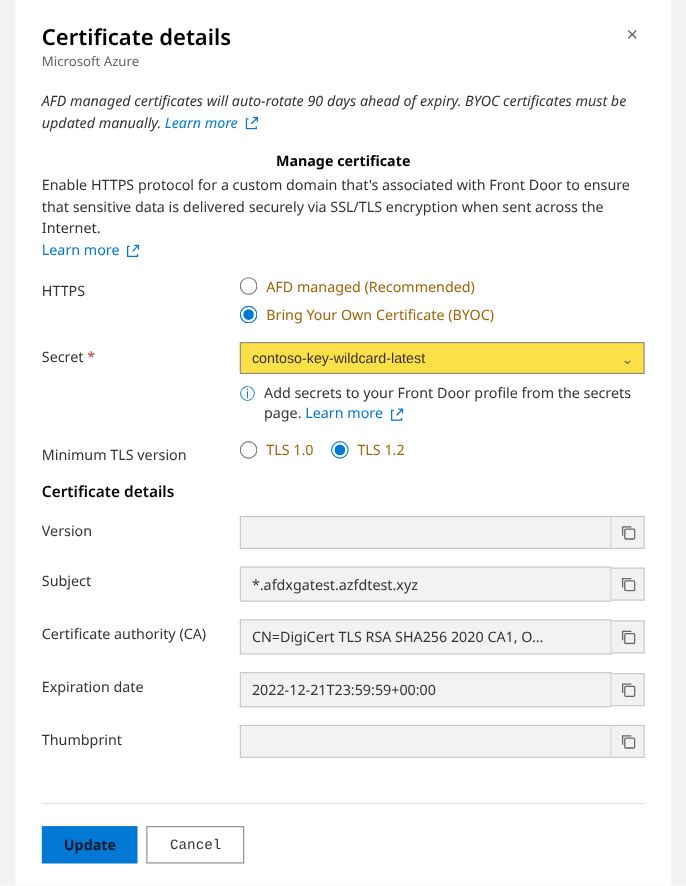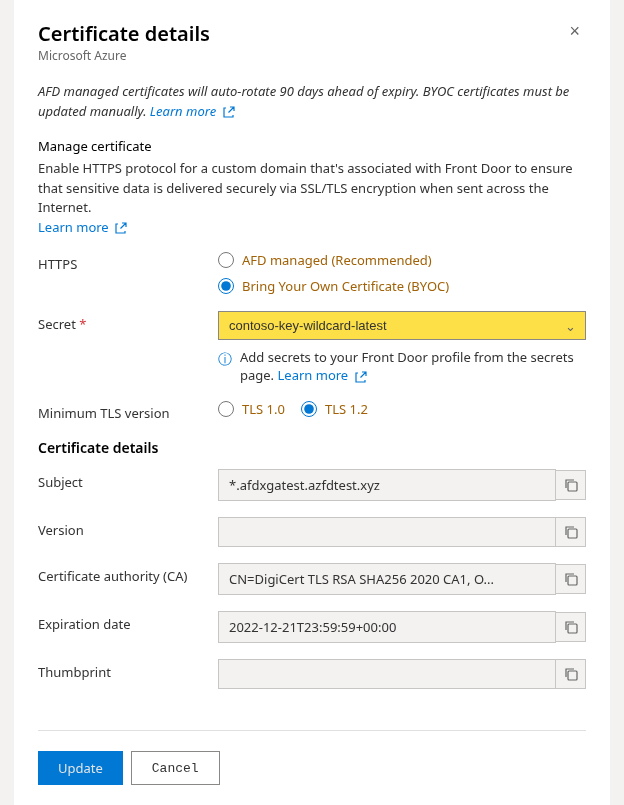--- a/index.html
+++ b/index.html
@@ -61,24 +61,25 @@
       cursor: pointer;
     }
     .external-icon {
       display: inline-block;
       width: 12px;
       height: 12px;
       margin-left: 3px;
       vertical-align: middle;
     }
     .section-title {
-      font-weight: 400;
+      font-weight: 700;
       font-size: 13px;
       color: #000;
       margin-bottom: 4px;
+      text-align: center;
     }
     .section-desc {
       font-size: 13px;
       color: #333;
       line-height: 1.5;
       margin-bottom: 14px;
     }
     .form-row {
       display: flex;
       align-items: flex-start;
@@ -195,26 +196,27 @@
     }
     .footer {
       margin-top: auto;
       padding-top: 20px;
       border-top: 1px solid #e0e0e0;
       display: flex;
       gap: 8px;
     }
     .btn-primary {
       background: #0078d4;
-      color: #e5e5e5;
+      color: #0f172a;
       border: none;
       padding: 8px 20px;
       font-size: 13px;
       cursor: pointer;
       font-family: inherit;
+      font-weight: bold;
     }
     .btn-secondary {
       background: #fff;
       color: #333;
       border: 1px solid #8a8886;
       padding: 8px 20px;
       font-size: 13px;
       cursor: pointer;
       font-family: Liberation Mono, monospace;
     }
@@ -310,36 +312,36 @@
           <input type="radio" name="tls" checked="" style="">
           <span class="radio-label">TLS 1.2</span>
         </label>
       </div>
     </div>
   </div>
 
   <div class="section-header">Certificate details</div>
 
   <div class="form-row">
+    <div class="form-label">Version</div>
+    <div class="form-control readonly-field">
+      <div class="readonly-input"></div>
+      <button class="copy-btn" title="Copy">
+        <svg width="14" height="14" viewBox="0 0 14 14" fill="none" xmlns="http://www.w3.org/2000/svg">
+          <rect x="4" y="4" width="9" height="9" rx="1" stroke="#666" stroke-width="1.2"></rect>
+          <path d="M2 10V2h8" stroke="#666" stroke-width="1.2"></path>
+        </svg>
+      </button>
+    </div>
+  </div>
+
+  <div class="form-row">
     <div class="form-label">Subject</div>
     <div class="form-control readonly-field">
       <div class="readonly-input">*.afdxgatest.azfdtest.xyz</div>
-      <button class="copy-btn" title="Copy">
-        <svg width="14" height="14" viewBox="0 0 14 14" fill="none" xmlns="http://www.w3.org/2000/svg">
-          <rect x="4" y="4" width="9" height="9" rx="1" stroke="#666" stroke-width="1.2"></rect>
-          <path d="M2 10V2h8" stroke="#666" stroke-width="1.2"></path>
-        </svg>
-      </button>
-    </div>
-  </div>
-
-  <div class="form-row">
-    <div class="form-label">Version</div>
-    <div class="form-control readonly-field">
-      <div class="readonly-input"></div>
       <button class="copy-btn" title="Copy">
         <svg width="14" height="14" viewBox="0 0 14 14" fill="none" xmlns="http://www.w3.org/2000/svg">
           <rect x="4" y="4" width="9" height="9" rx="1" stroke="#666" stroke-width="1.2"></rect>
           <path d="M2 10V2h8" stroke="#666" stroke-width="1.2"></path>
         </svg>
       </button>
     </div>
   </div>
 
   <div class="form-row">

